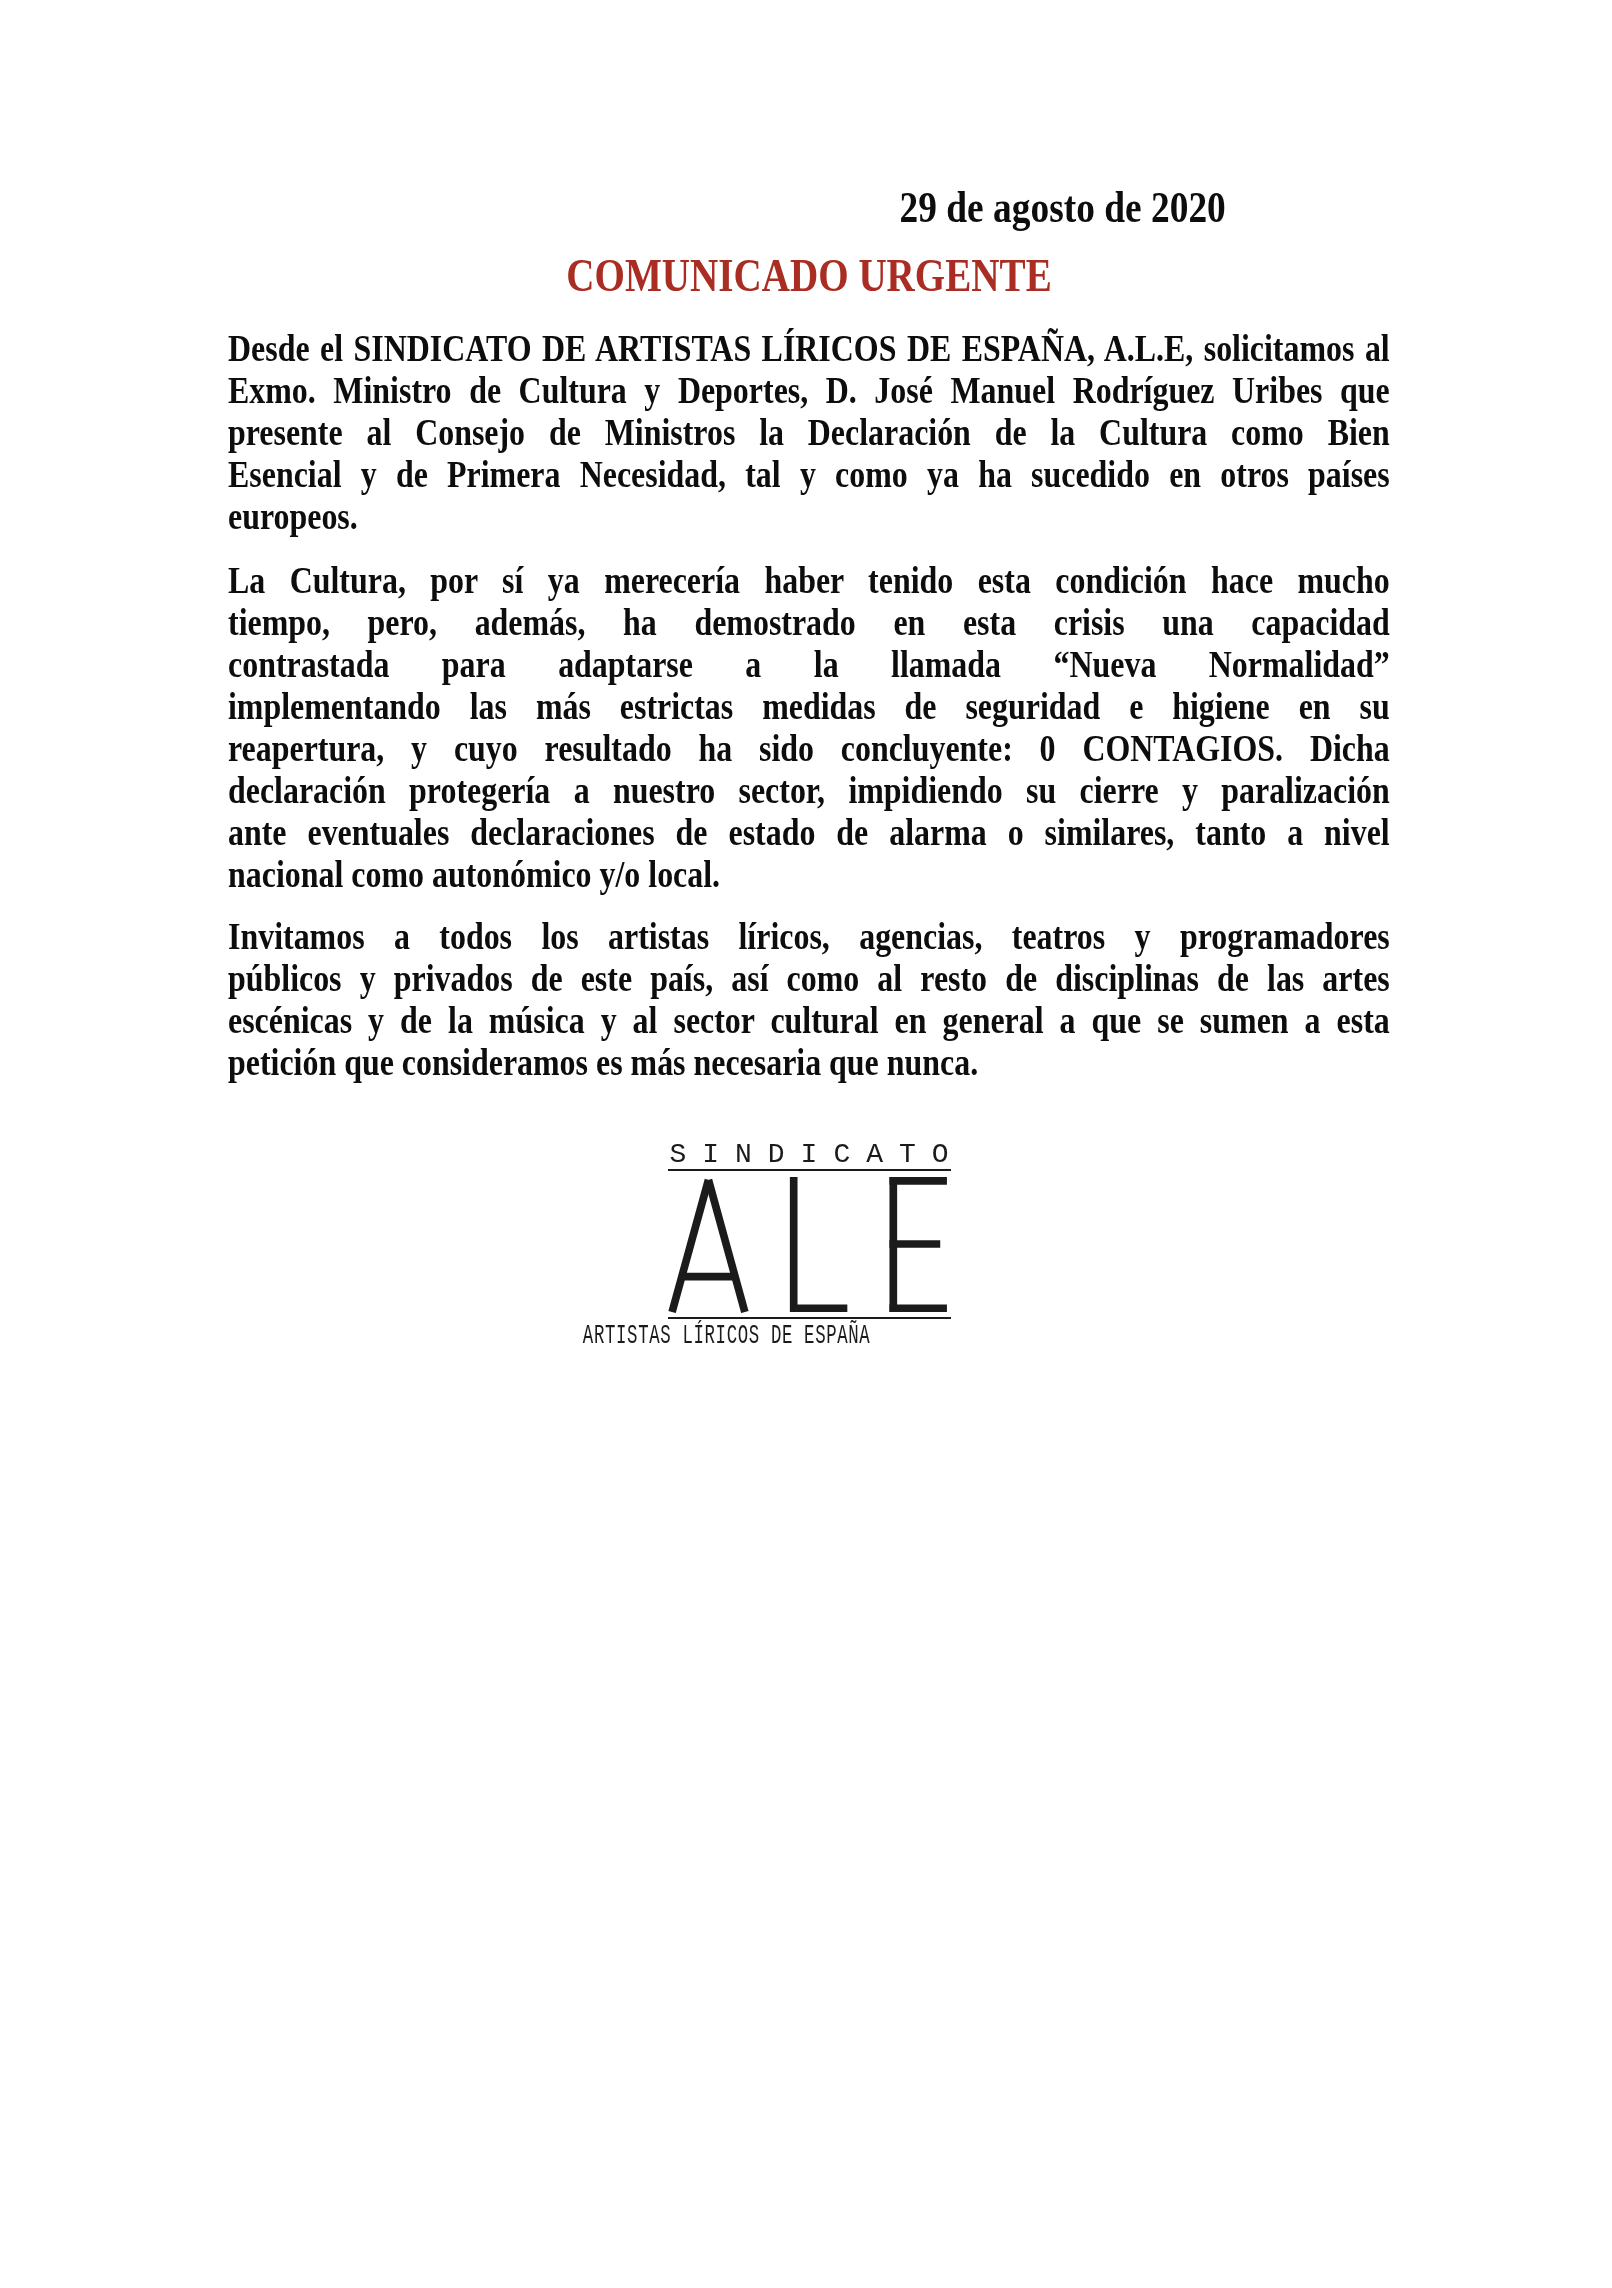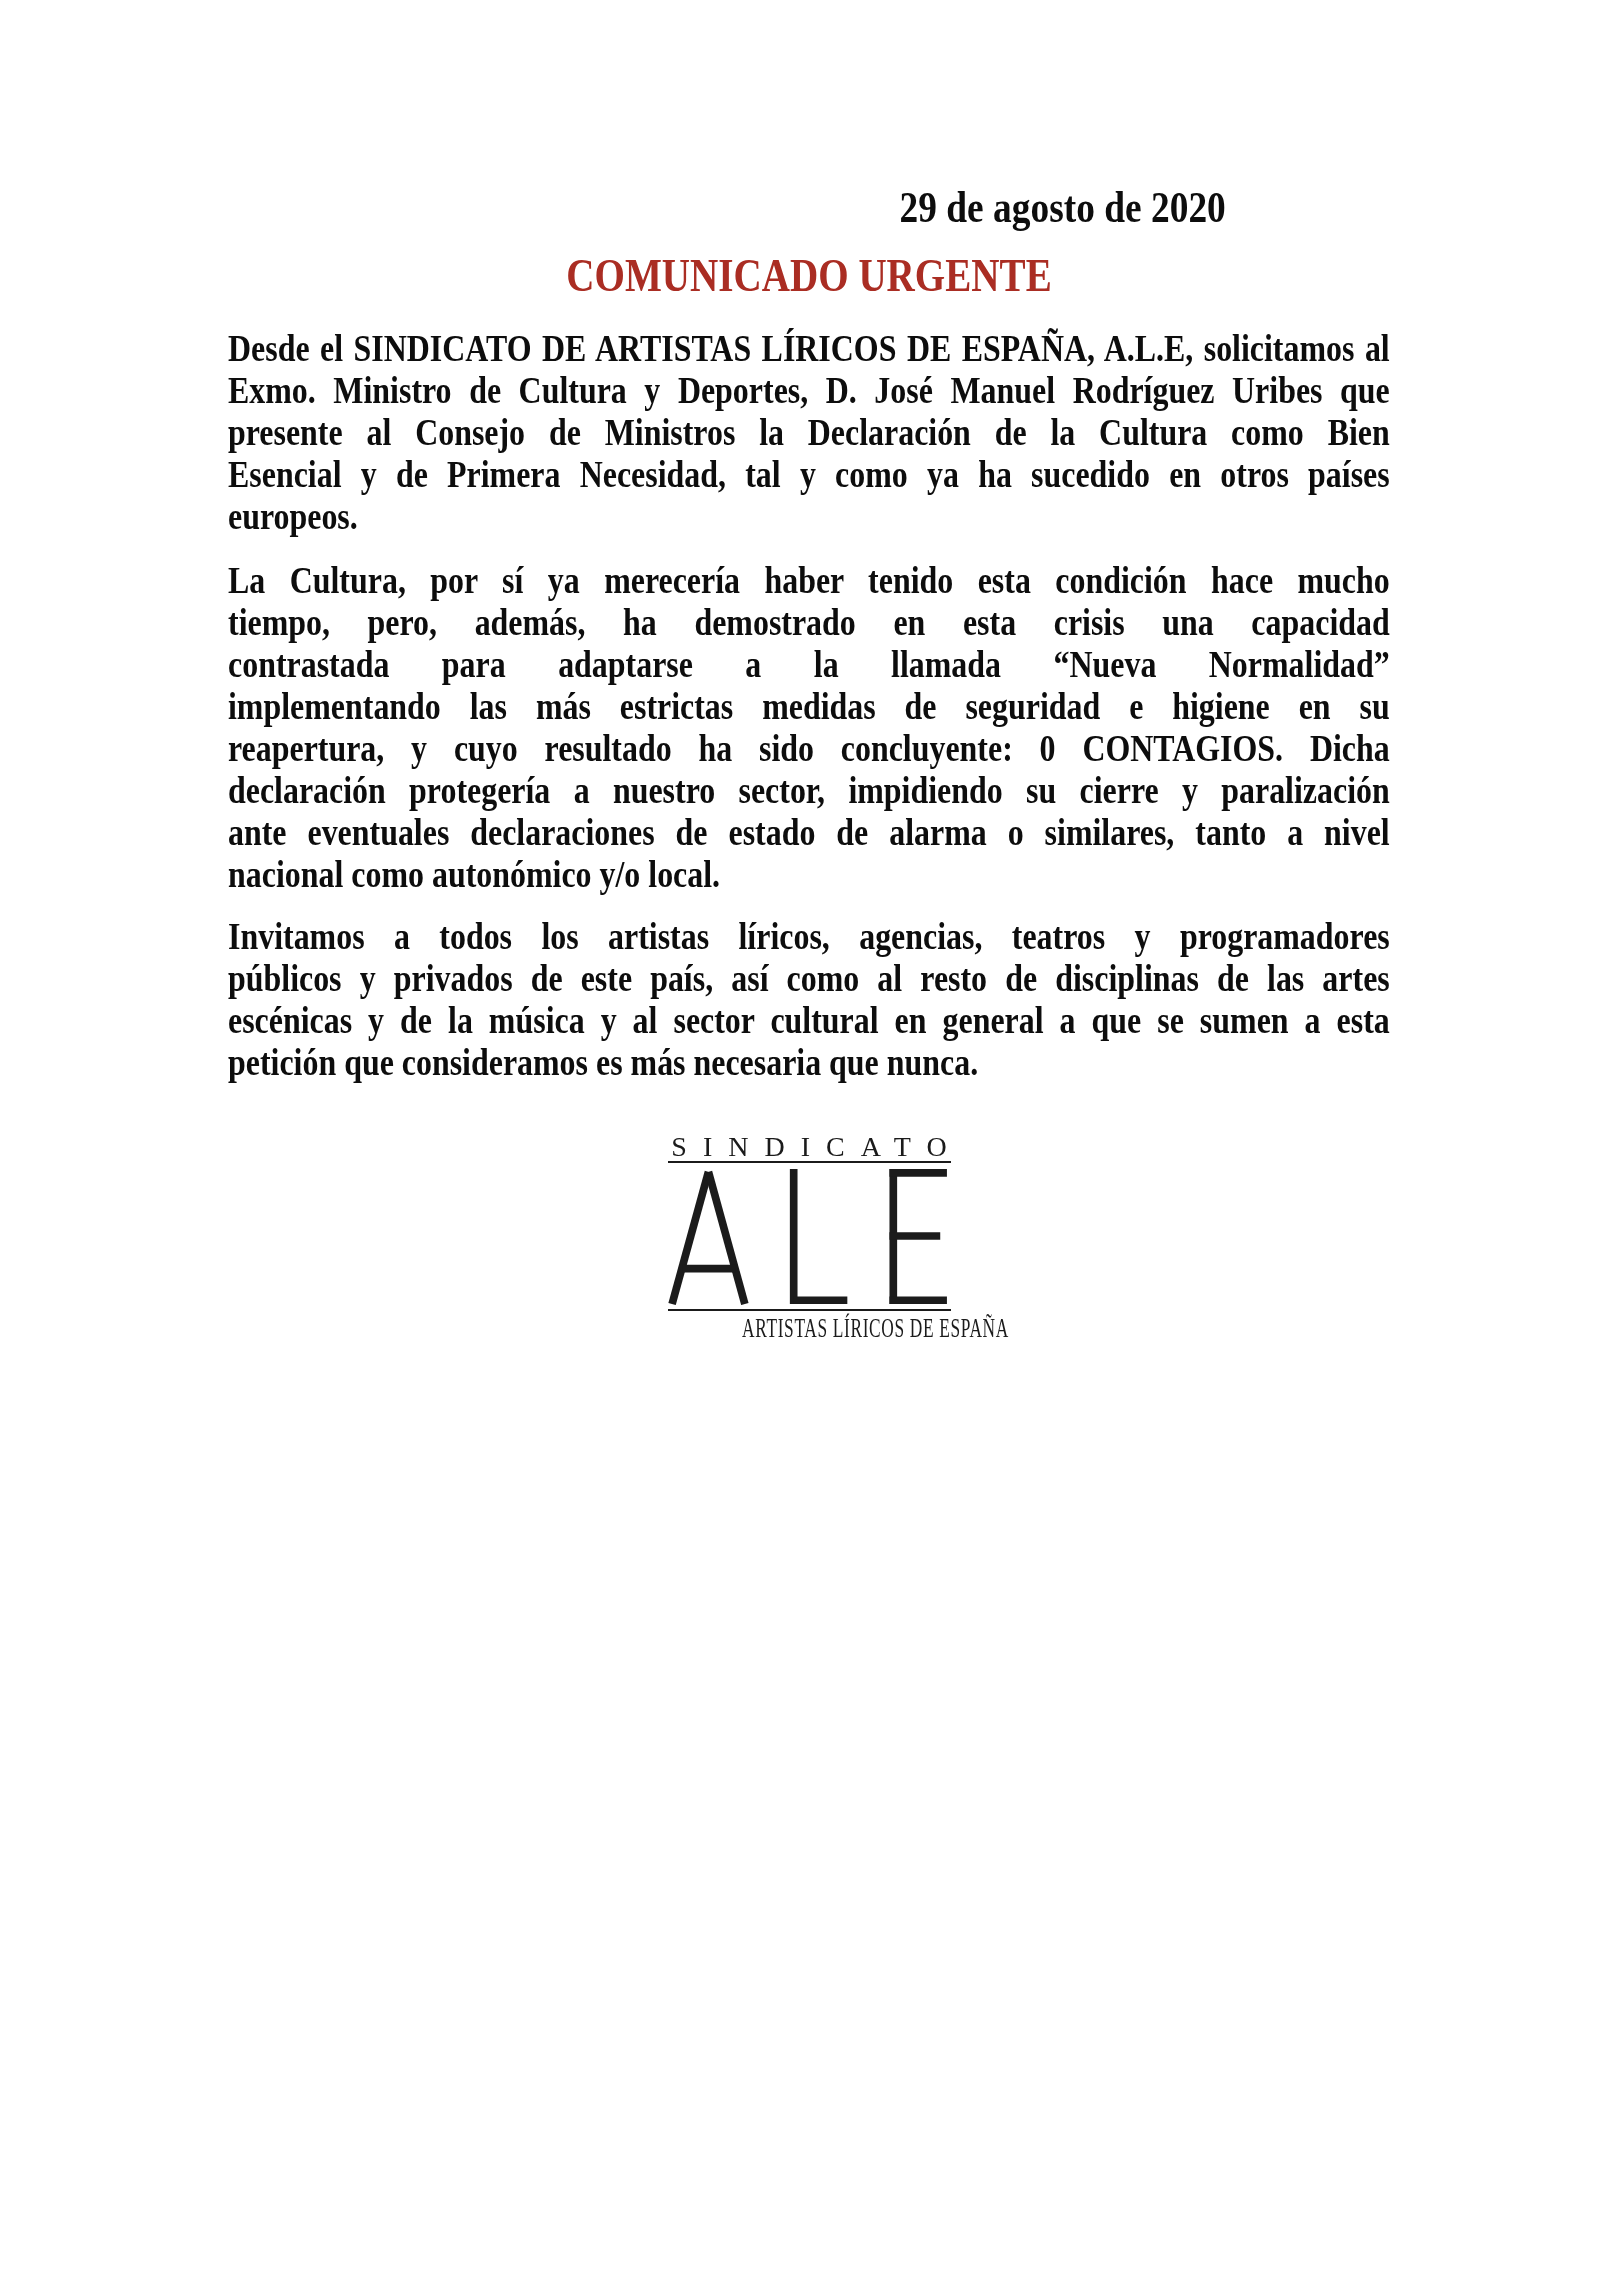--- a/index.html
+++ b/index.html
@@ -60,22 +60,22 @@
     text-align-last: left;
   }
   .logo-wrap {
     position: absolute;
     top: 1132px;
     left: 228px;
     width: 1162px;
   }
   .logo {
     width: 283px;
-    margin: 0 auto;
-    font-family: Liberation Serif, serif;
+    margin: 8px auto;
+    font-family: Liberation Mono, monospace;
     color: #1b1b1b;
   }
   .logo-top {
     font-size: 28px;
     line-height: 29px;
     font-weight: 400;
     letter-spacing: 16px;
     margin-right: -16px;
     text-align: center;
     white-space: nowrap;
@@ -87,21 +87,21 @@
   .rule-bottom { margin-top: 3.8px; }
   svg.ale {
     display: block;
     margin-top: 5.8px;
     width: 283px;
     height: 136px;
   }
   .logo-tagline-row {
     margin-top: 4.8px;
     display: flex;
-    justify-content: flex-start;
+    justify-content: flex-end;
   }
   .logo-tagline {
     font-size: 27px;
     line-height: 25px;
     letter-spacing: 1px;
     white-space: nowrap;
     transform: scaleX(0.643);
     transform-origin: center top;
   }
 </style>

